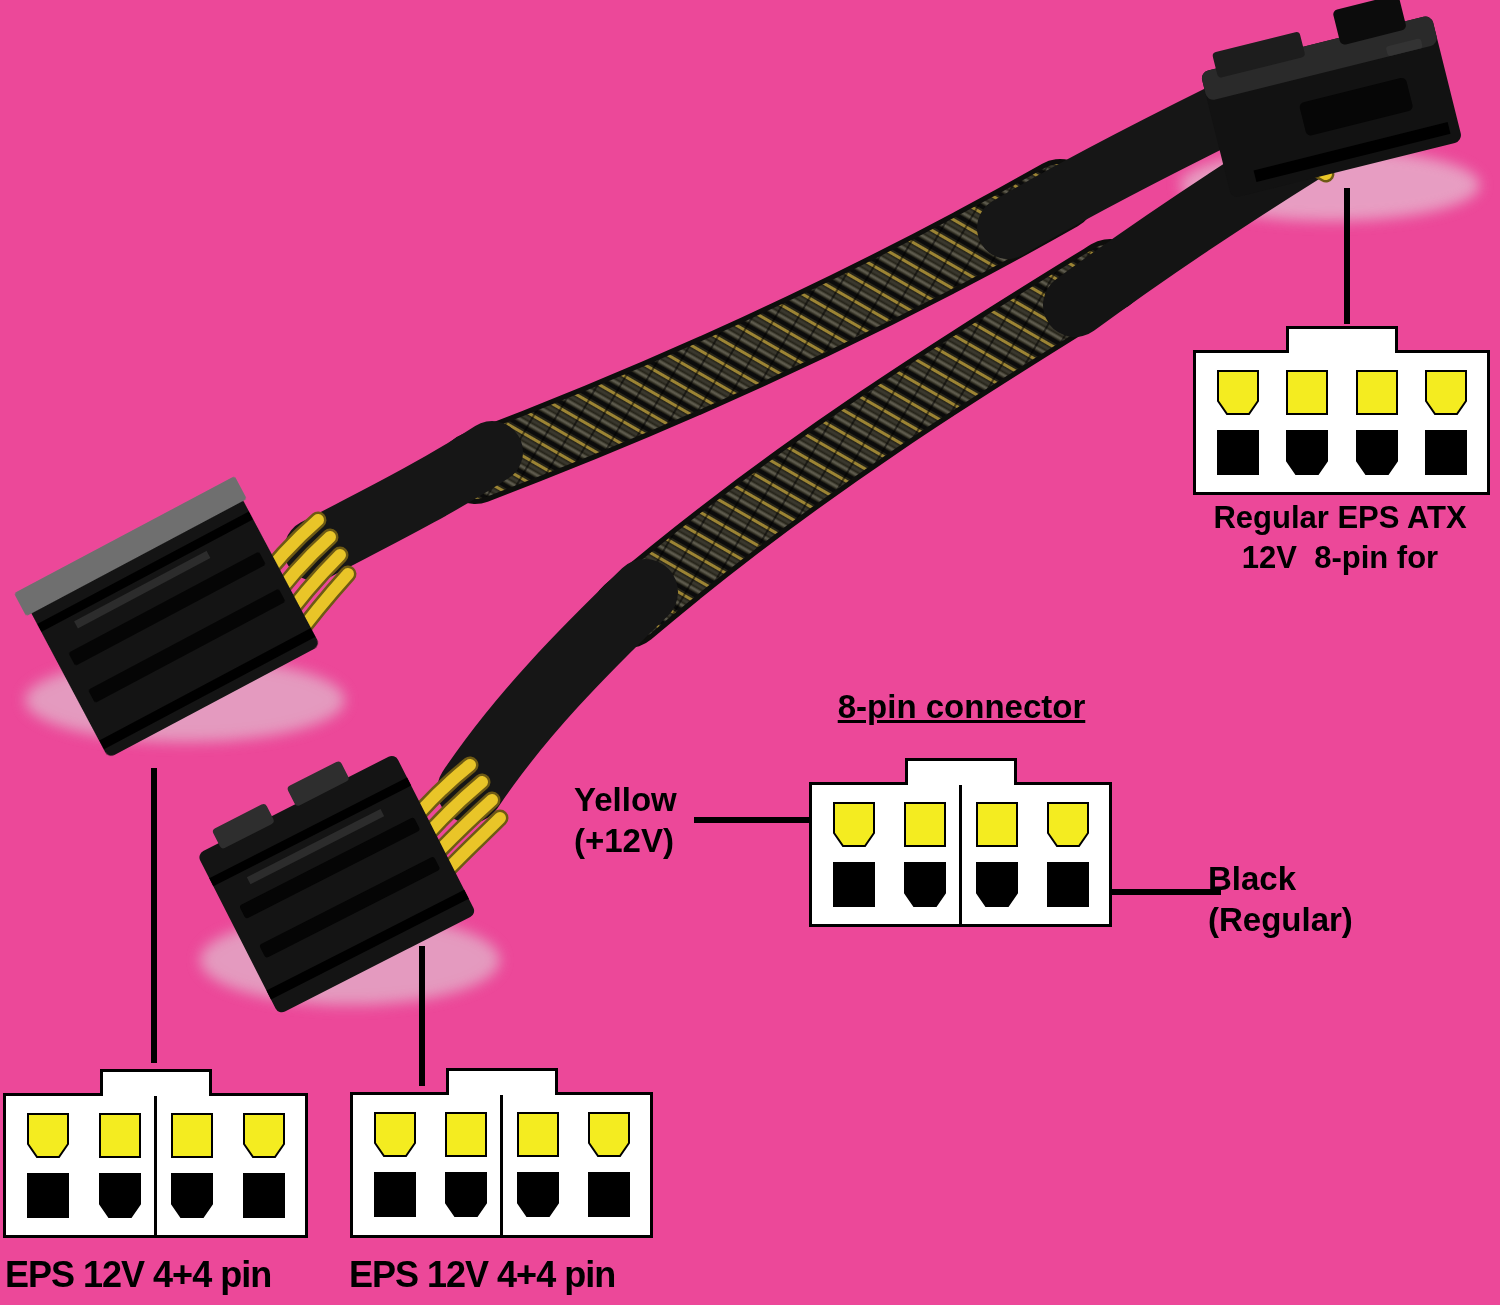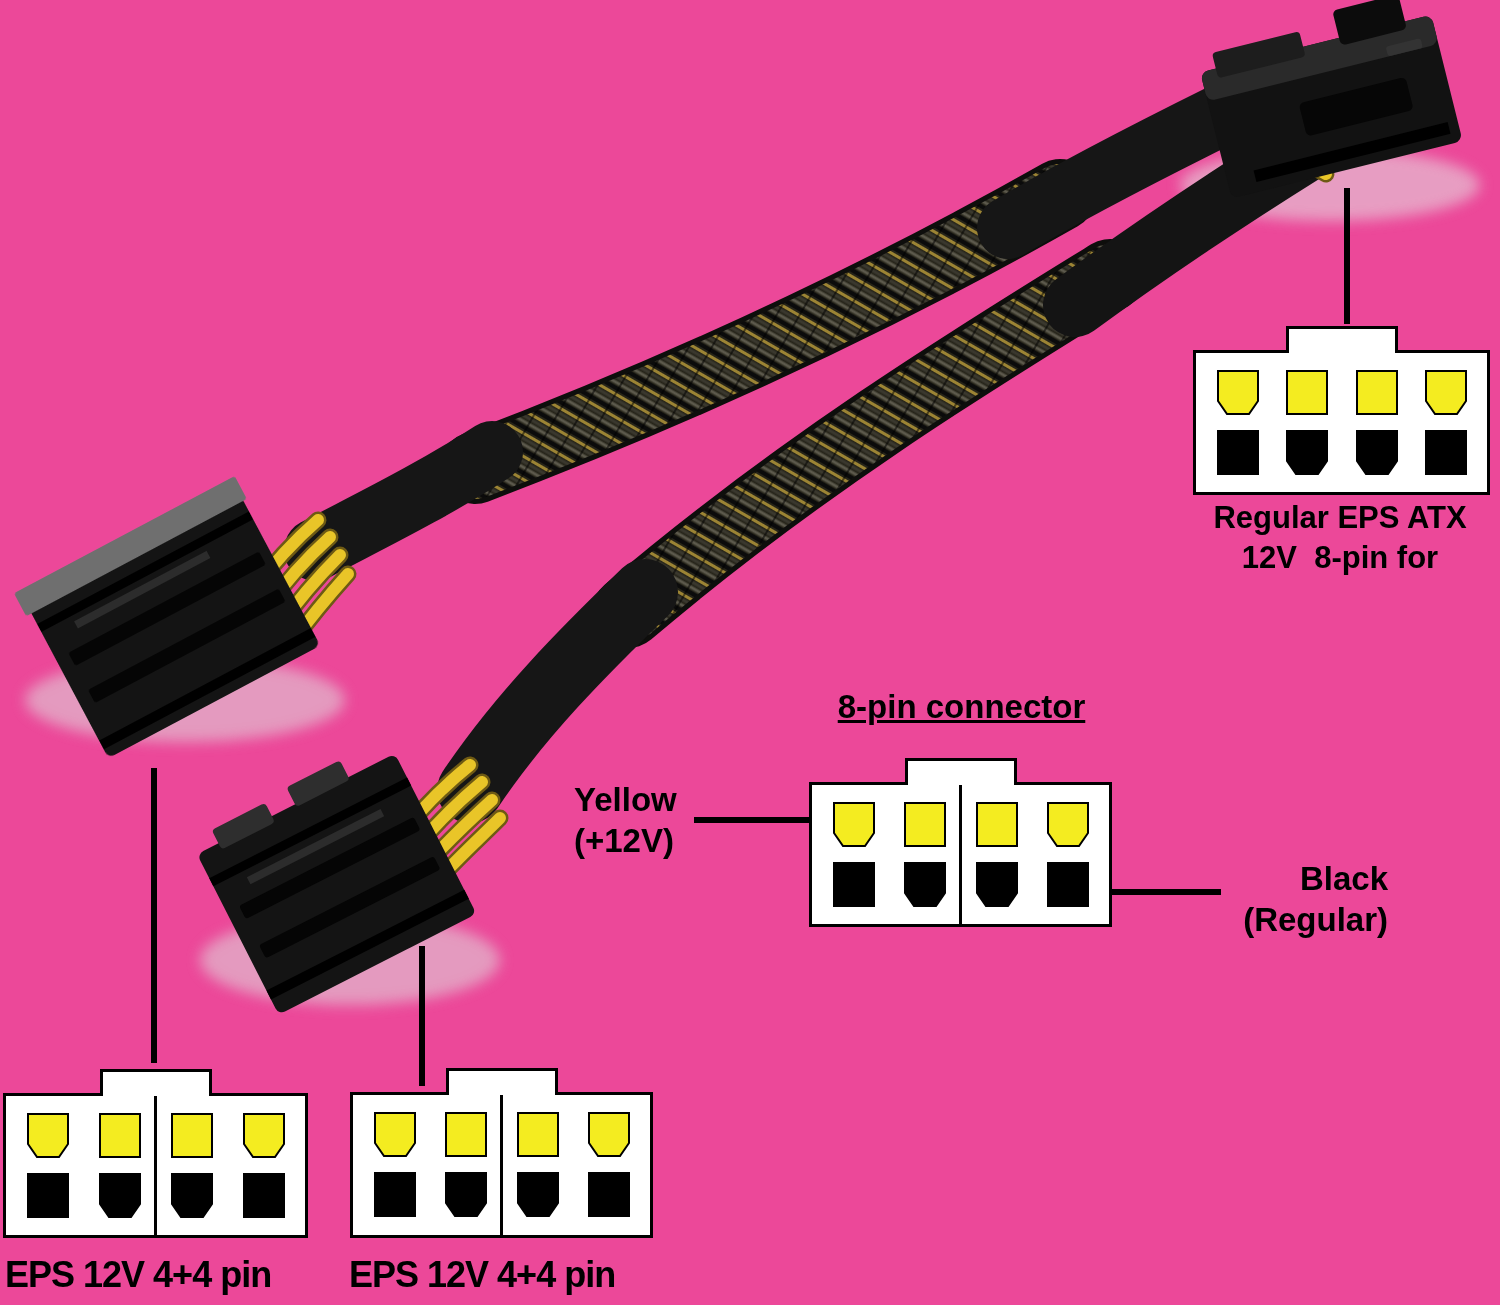--- a/index.html
+++ b/index.html
@@ -23,21 +23,21 @@
   }
   .pins{position:relative;padding:17px 20px 0 21px;}
   .pin-row{display:flex;justify-content:space-between;margin-bottom:15px;}
   .pin-row svg{display:block;}
 
   
   .label{position:absolute;font-weight:bold;color:#000;z-index:3;white-space:nowrap;}
   #lab-top   {left:1186px;top:498px;width:308px;text-align:center;font-size:31px;line-height:40px;}
   #lab-mid   {left:810px;top:685px;width:303px;text-align:center;font-size:33px;line-height:43px;text-decoration:underline;}
   #lab-yellow{left:574px;top:779px;font-size:33px;line-height:41px;}
-  #lab-black {left:1208px;top:858px;width:180px;text-align:right;font-size:33px;line-height:41px;}
+  #lab-black {left:1208px;top:858px;width:180px;text-align:left;font-size:33px;line-height:41px;}
   #lab-b1    {left:5px;top:1254px;font-size:36px;letter-spacing:-1px;}
   #lab-b2    {left:349px;top:1254px;font-size:36px;letter-spacing:-1px;}
 
   #d-top{left:1193px;top:350px;width:297px;height:145px;}
   #d-mid{left:809px;top:782px;width:303px;height:145px;}
   #d-b1 {left:3px;top:1093px;width:305px;height:145px;}
   #d-b2 {left:350px;top:1092px;width:303px;height:146px;}
 </style>
 </head>
 <body>

